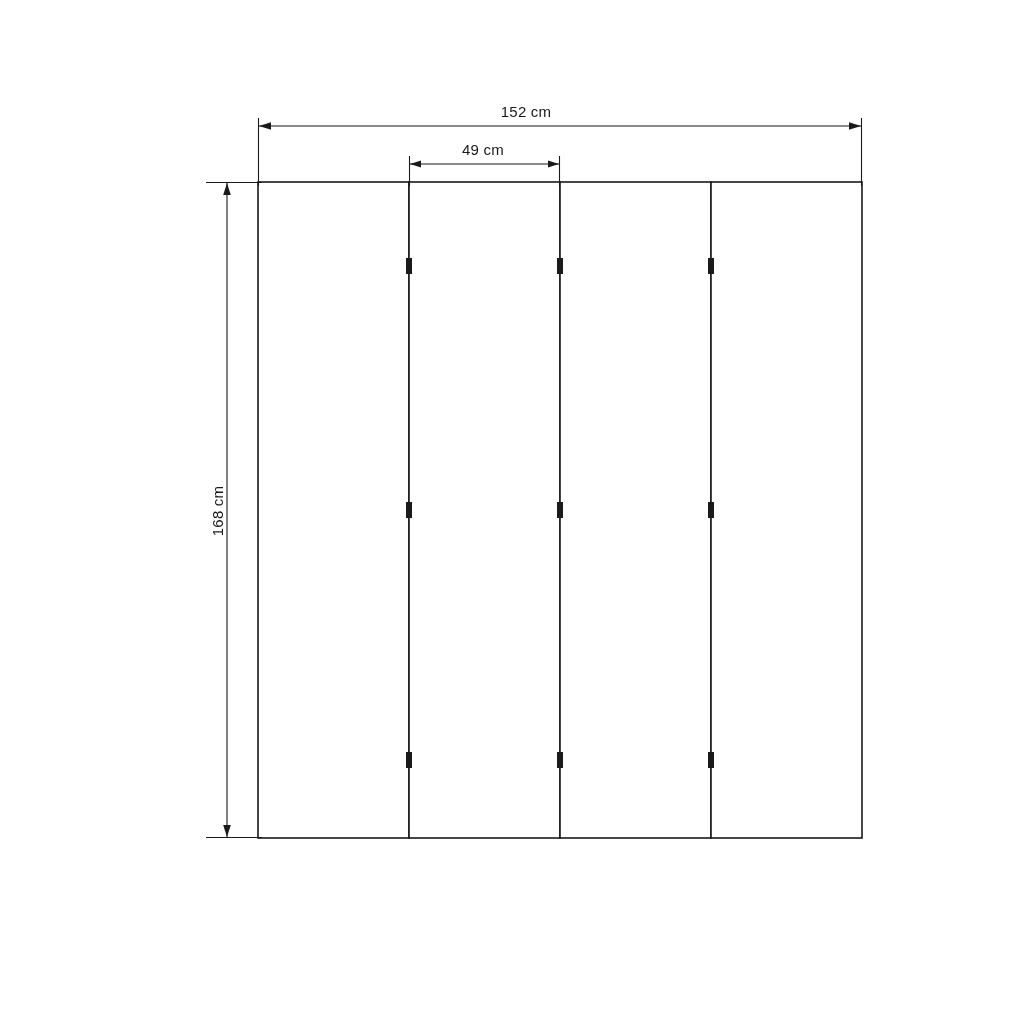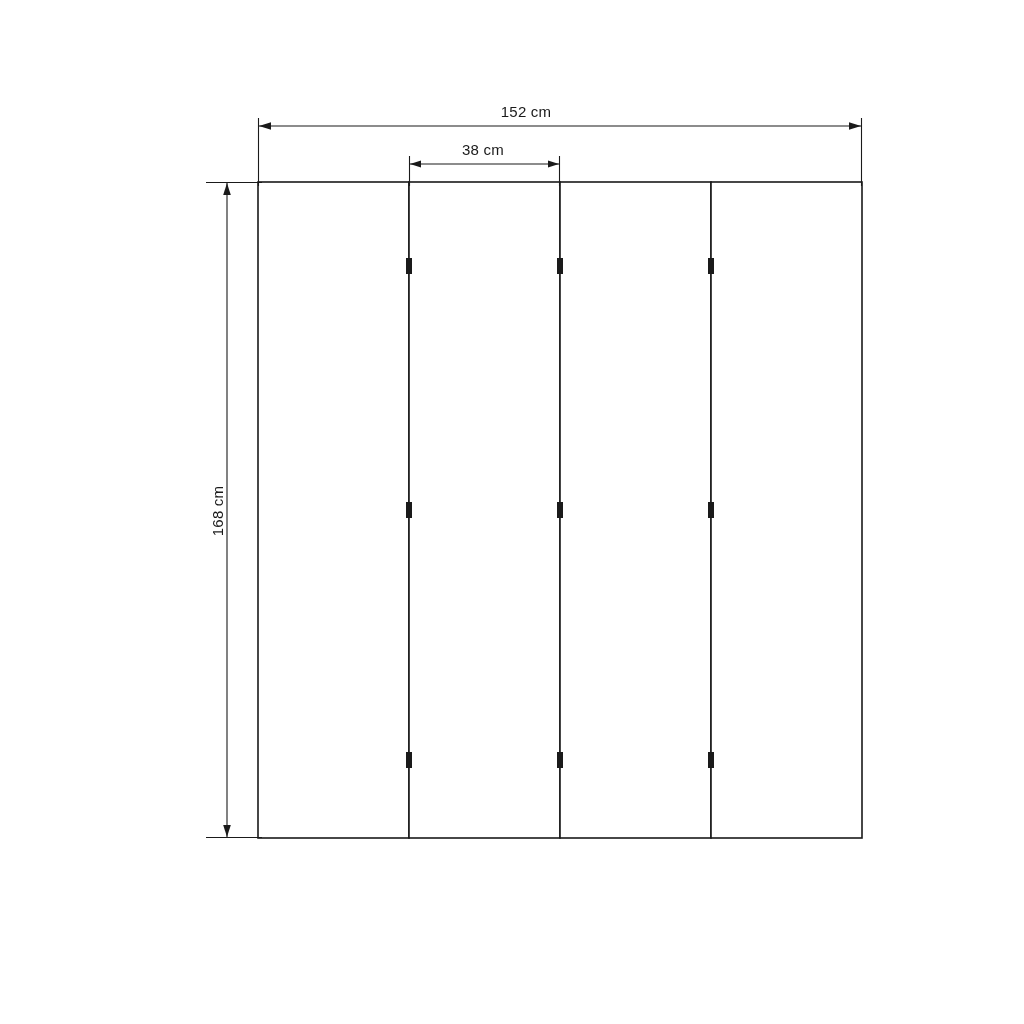--- a/index.html
+++ b/index.html
@@ -102,17 +102,17 @@
       <line x1="207" y1="183" x2="207" y2="837"></line>
     </g>
     <g fill="#1a1a1a" stroke="none">
       <polygon points="207,183 203.2,195 210.8,195"></polygon>
       <polygon points="207,837 203.2,825 210.8,825"></polygon>
     </g>
   </svg>
 
   <div class="dim-label" id="width-label">152 cm</div>
 
-  <div class="dim-label" id="panel-width-label">38 cm</div>
+  <div class="dim-label" id="panel-width-label">49 cm</div>
 
   <div class="dim-label" id="height-label">168 cm</div>
 
 </div>
 
 </body></html>

